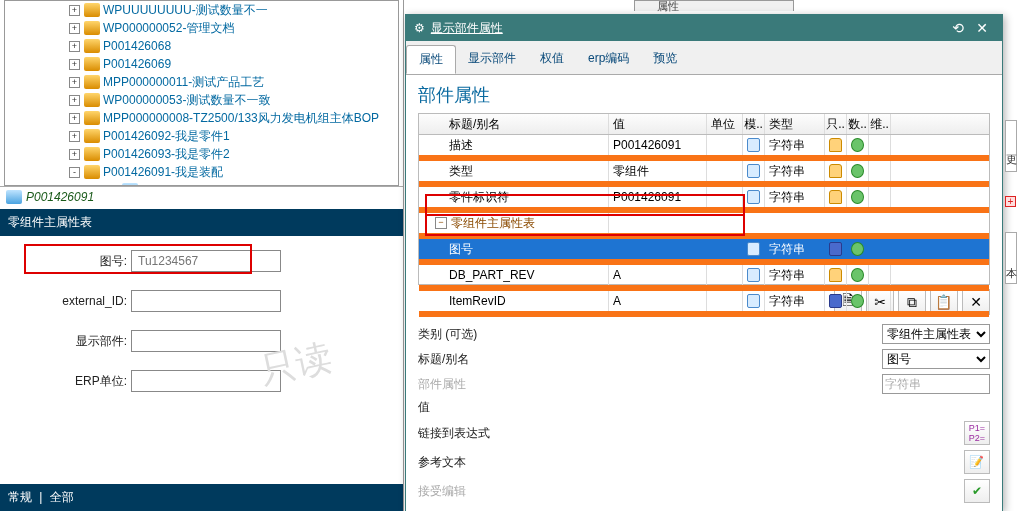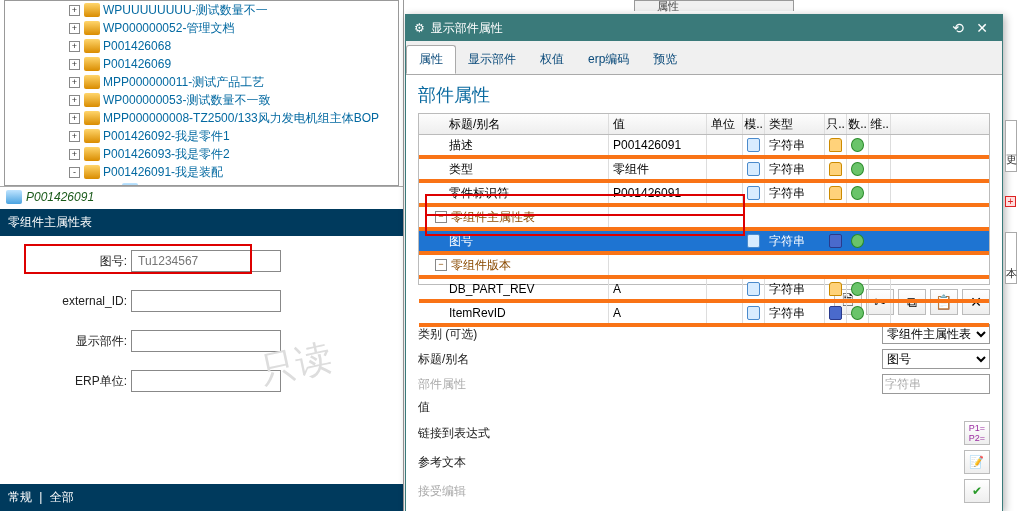--- a/index.html
+++ b/index.html
@@ -22,40 +22,40 @@
 .form-row { display: flex; align-items: center; margin-bottom: 18px; }
 .form-row label { width: 90px; text-align: right; margin-right: 4px; color: #222; }
 .form-row input { width: 150px; height: 22px; border: 1px solid #888; padding: 2px 6px; background: #fff; color: #888; }
 .highlight-box { position: absolute; border: 2px solid #d00; }
 .watermark { position: absolute; left: 260px; top: 340px; font-size: 36px; color: #ddd; transform: rotate(-12deg); pointer-events: none; }
 .bottom-tabs { position: absolute; bottom: 0; left: 0; right: 0; background: #003a5d; color: #fff; padding: 5px 8px; }
 .bottom-tabs span { margin-right: 4px; cursor: pointer; }
 .dialog { position: absolute; left: 405px; top: 14px; width: 598px; height: 497px; background: #f8f8f8; border: 1px solid #3a7a7a; box-shadow: 2px 2px 8px rgba(0,0,0,0.3); }
 .titlebar { background: #3a7a7a; color: #fff; height: 26px; display: flex; align-items: center; padding: 0 8px; }
 .titlebar .gear { margin-right: 6px; }
-.titlebar .title { flex: 1; }
+.titlebar .title { flex: 1; text-decoration: underline; }
 .titlebar .sysbtn { width: 24px; text-align: center; cursor: pointer; font-size: 14px; }
-.tabstrip { display: flex; border-bottom: 1px solid #aaa; background: #f0f0f0; padding-top: 4px; align-items: center; }
+.tabstrip { display: flex; border-bottom: 1px solid #aaa; background: #f0f0f0; padding-top: 4px; }
 .tabstrip .tab { padding: 5px 12px; color: #0a4a7a; cursor: pointer; }
 .tabstrip .tab.active { border: 1px solid #aaa; border-bottom: 1px solid #fff; background: #fff; border-radius: 3px 3px 0 0; }
 .dlg-body { padding: 8px 12px; background: #fff; height: calc(100% - 56px); overflow: hidden; }
 .subheader { color: #0a6aa0; font-size: 18px; margin-bottom: 6px; }
 .grid { border: 1px solid #bbb; height: 172px; position: relative; }
 .grid-head, .grid-row { display: flex; }
 .grid-head { background: linear-gradient(#fdfdfd,#eee); border-bottom: 1px solid #bbb; }
 .grid-head .cell, .grid-row .cell { border-right: 1px solid #ddd; padding: 3px 4px; overflow: hidden; white-space: nowrap; height: 20px; display: flex; align-items: center; }
 .c-name { width: 190px; padding-left: 30px !important; }
 .c-val { width: 98px; }
 .c-unit { width: 36px; }
 .c-mo { width: 22px; justify-content: center; }
 .c-type { width: 60px; }
 .c-ro { width: 22px; justify-content: center; }
 .c-num { width: 22px; justify-content: center; }
 .c-dim { width: 22px; justify-content: center; }
-.grid-row { border-bottom: 4px solid #f97316; }
+.grid-row { border-bottom: 6px solid #f97316; }
 .grid-row.group .c-name { padding-left: 16px !important; color: #8a4a00; }
 .grid-row.group .c-name::before { content: ""; display: inline-block; width: 10px; height: 10px; border: 1px solid #888; margin-right: 4px; text-align: center; line-height: 8px; font-size: 9px; }
 .grid-row.group.minus .c-name::before { content: "−"; }
 .grid-row.sel { background: #1e74d2; color: #fff; }
 .grid-row.sel .cell { border-right-color: #1e74d2; }
 .ico { width: 14px; height: 14px; display: inline-block; border: 1px solid #888; border-radius: 2px; }
 .ico.page { background: #d8ecff; border-color: #4a8acc; }
 .ico.lock { background: #ffd27a; border-color: #cc8a00; border-radius: 3px 3px 1px 1px; }
 .ico.disk { background: #4a6acc; border-color: #2a3a8c; }
 .ico.refresh { background: #6ac46a; border-color: #2a8a2a; border-radius: 50%; }
@@ -256,23 +256,20 @@
             </div>
             <div class="cell c-type">字符串</div>
             <div class="cell c-ro">
               <span class="ico disk"></span>
             </div>
             <div class="cell c-num">
               <span class="ico refresh"></span>
             </div>
             <div class="cell c-dim"></div>
           </div>
-          <div class="grid-row group minus">
-            <div class="cell c-name">零组件版本</div>
-          </div>
           <div class="grid-row">
             <div class="cell c-name">DB_PART_REV</div>
             <div class="cell c-val">A</div>
             <div class="cell c-unit"></div>
             <div class="cell c-mo">
               <span class="ico page"></span>
             </div>
             <div class="cell c-type">字符串</div>
             <div class="cell c-ro">
               <span class="ico lock"></span>

